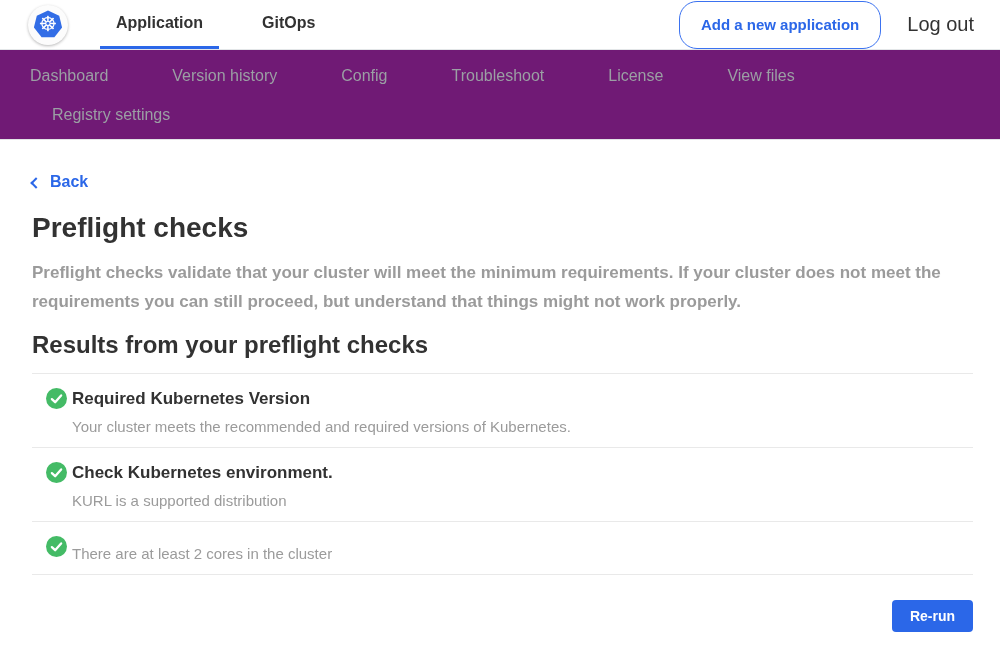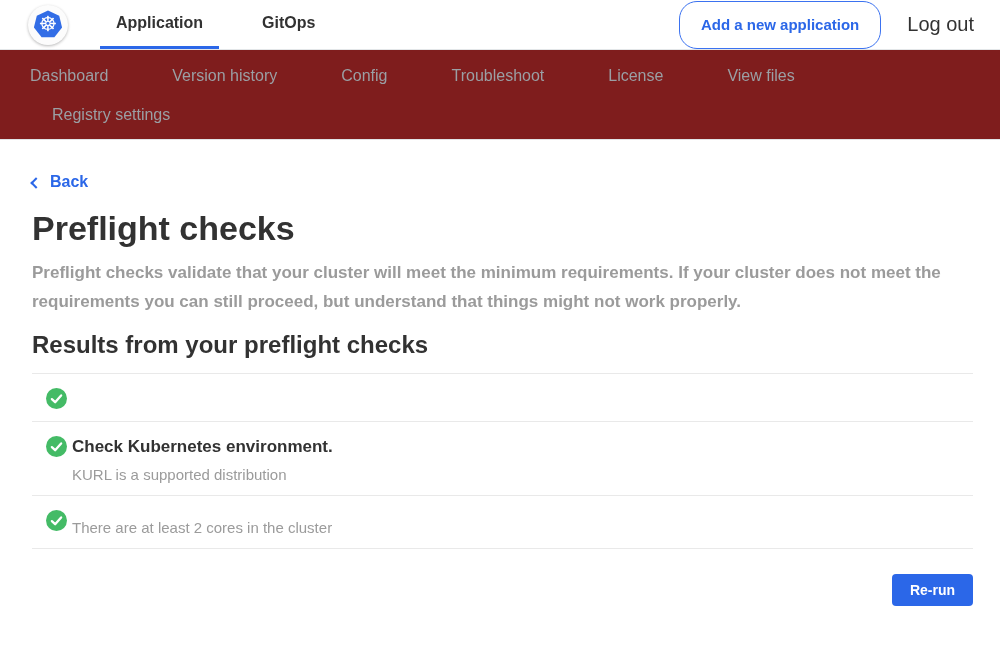--- a/index.html
+++ b/index.html
@@ -74,21 +74,21 @@
   }
   .logout-link {
     margin-left: 26px;
     font-size: 20px;
     color: #323232;
     cursor: pointer;
   }
 
   
   .subnav {
-    background: #7f1d1d;
+    background: #701a75;
     border-bottom: 1px solid #e1e4e6;
     padding: 16px 0 14px 30px;
   }
   .subnav-row { display: flex; }
   .subnav-row + .subnav-row { margin-top: 19px; padding-left: 22px; }
   .subnav-item {
     font-size: 16px;
     color: #9b9fa4;
     cursor: pointer;
     line-height: 20px;
@@ -109,21 +109,21 @@
   .chevron-left {
     width: 8px; height: 8px;
     border-left: 2px solid #2b67e8;
     border-bottom: 2px solid #2b67e8;
     transform: rotate(45deg);
     margin-right: 10px;
     margin-top: 1px;
   }
   .page-title {
     margin-top: 17px;
-    font-size: 34px;
+    font-size: 28px;
     font-weight: bold;
     color: #323232;
     line-height: 40px;
   }
   .page-desc {
     margin-top: 10px;
     max-width: 944px;
     font-size: 17px;
     line-height: 29px;
     color: #9b9b9b;
@@ -225,20 +225,24 @@
   <p class="page-desc">Preflight checks validate that your cluster will meet the minimum requirements. If your cluster does not meet the requirements you can still proceed, but understand that things might not work properly.</p>
 
   <h2 class="results-heading">Results from your preflight checks</h2>
 
   <ul class="results-list">
     <li class="result-row">
       <svg class="check-icon" viewBox="0 0 20 20">
         <circle cx="10" cy="10" r="10" fill="#44bb66"></circle>
         <path d="M5.6 10.6 L8.7 13.5 L14.4 7.1" fill="none" stroke="#ffffff" stroke-width="2.2" stroke-linecap="round" stroke-linejoin="round"></path>
       </svg>
+      <div class="result-text">
+        <div class="result-title">Required Kubernetes Version</div>
+        <div class="result-message">Your cluster meets the recommended and required versions of Kubernetes.</div>
+      </div>
     </li>
     <li class="result-row">
       <svg class="check-icon" viewBox="0 0 20 20">
         <circle cx="10" cy="10" r="10" fill="#44bb66"></circle>
         <path d="M5.6 10.6 L8.7 13.5 L14.4 7.1" fill="none" stroke="#ffffff" stroke-width="2.2" stroke-linecap="round" stroke-linejoin="round"></path>
       </svg>
       <div class="result-text">
         <div class="result-title">Check Kubernetes environment.</div>
         <div class="result-message">KURL is a supported distribution</div>
       </div>

